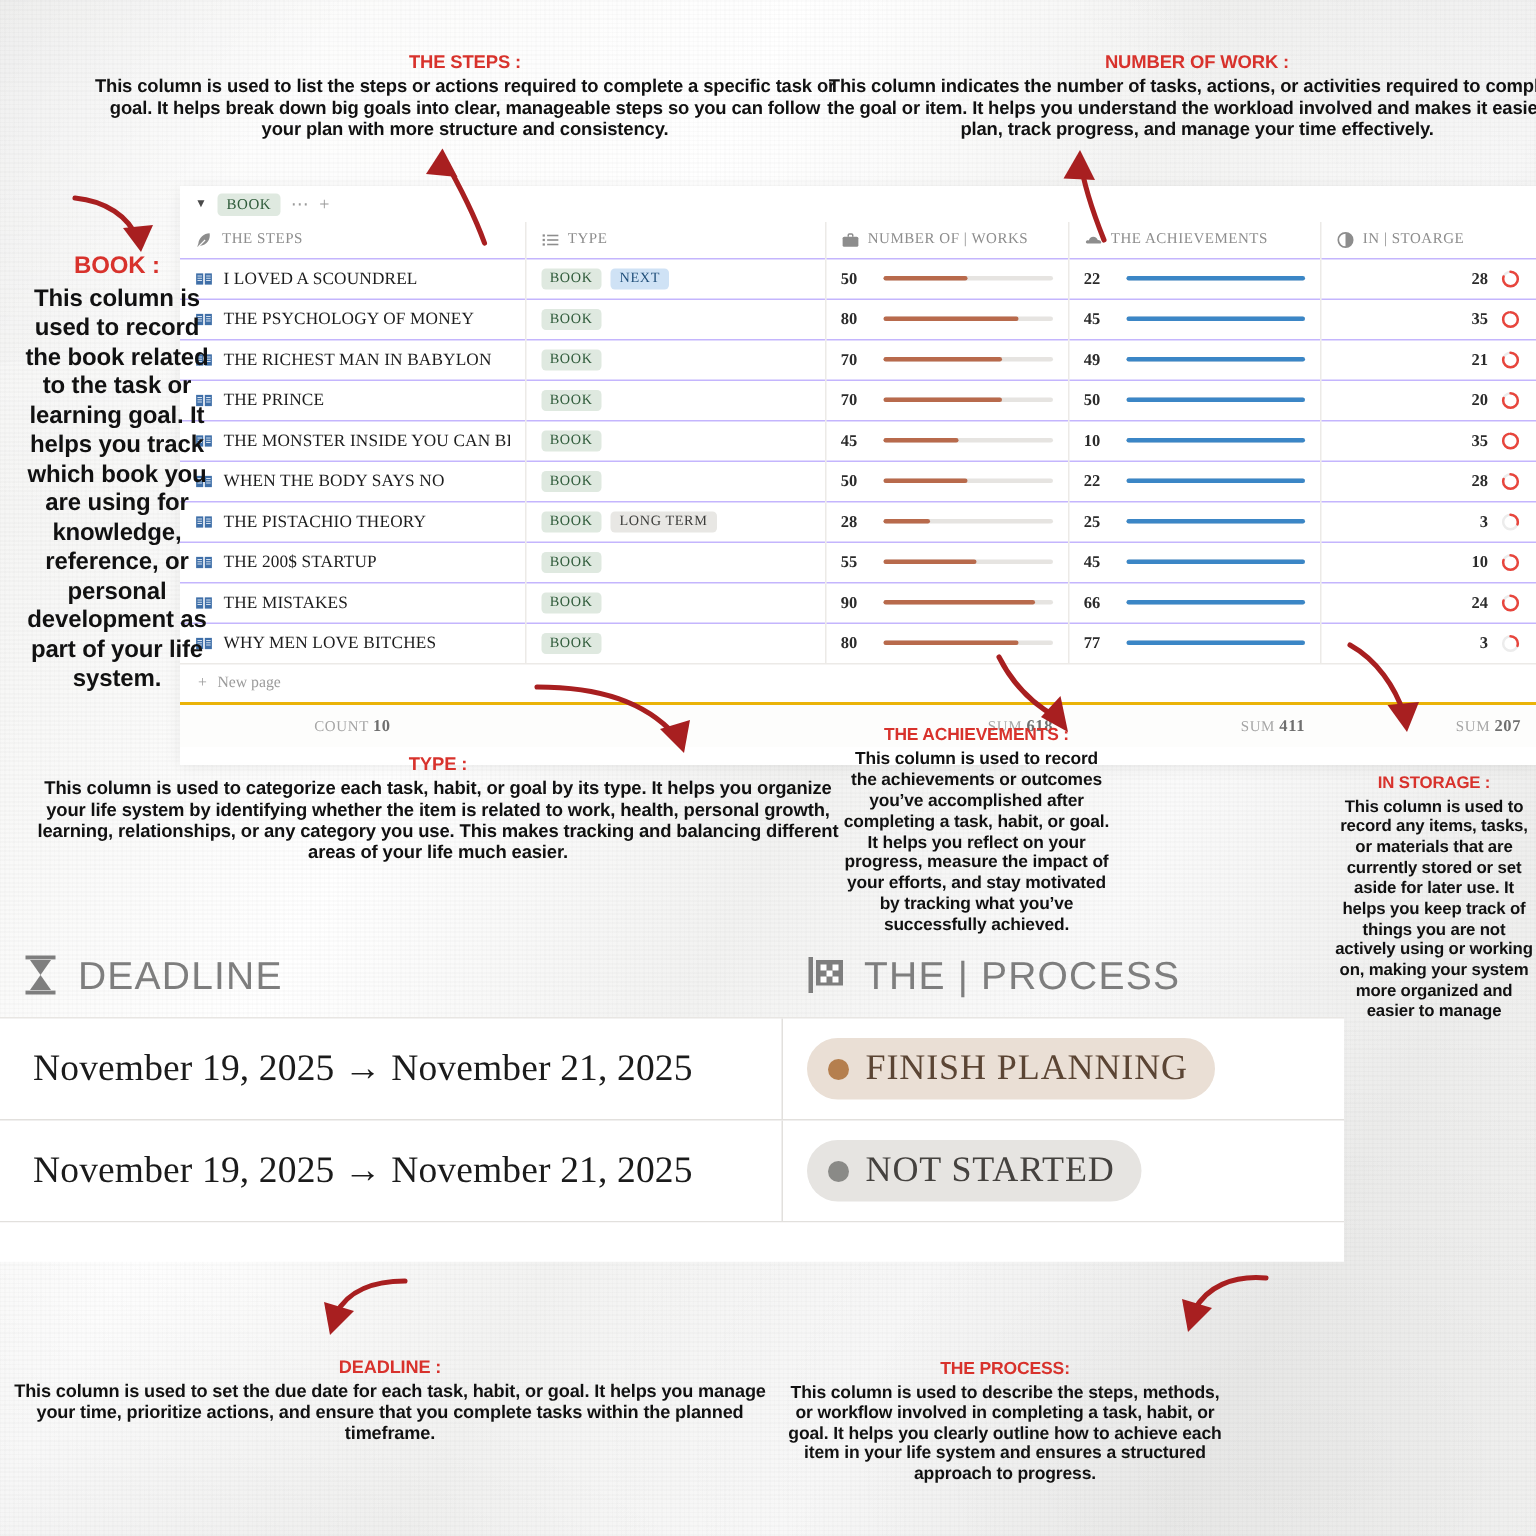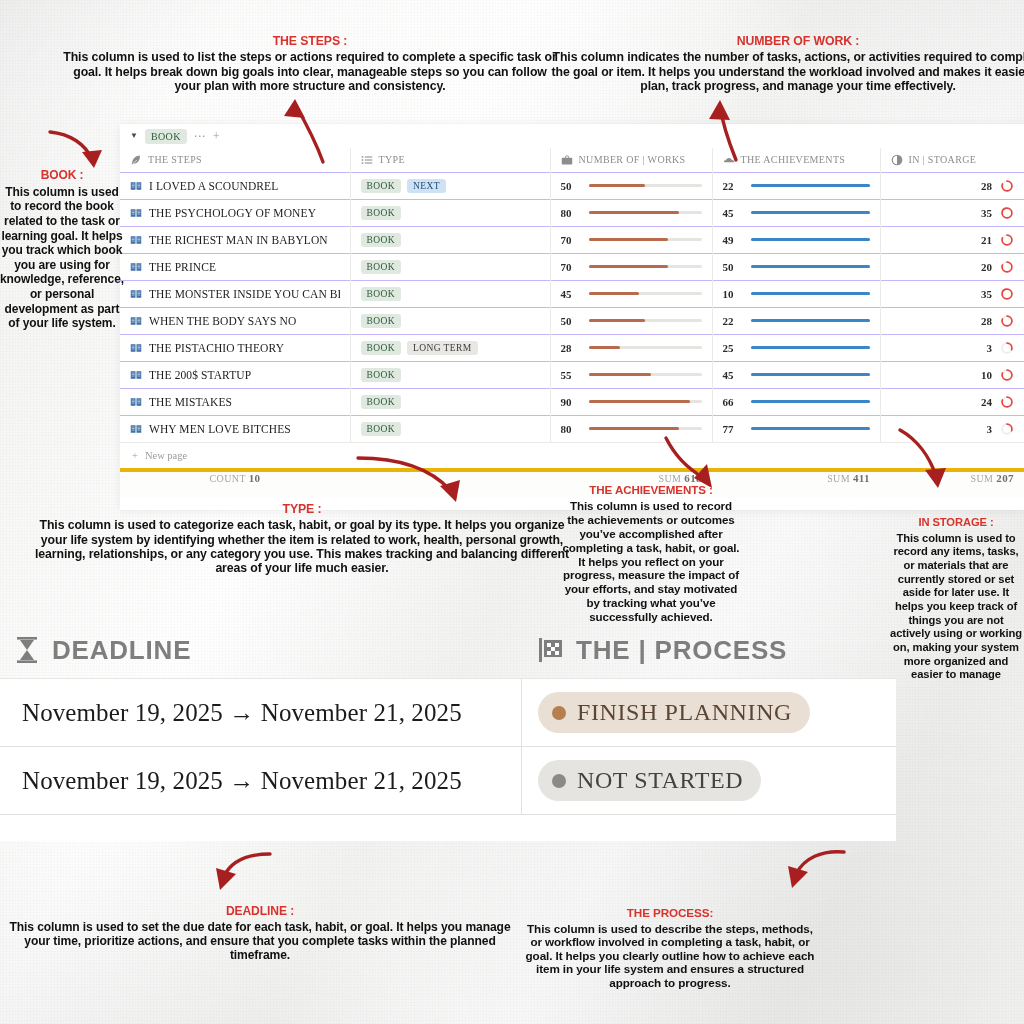--- a/index.html
+++ b/index.html
@@ -122,39 +122,39 @@
   .store-cell { display:flex; align-items:center; justify-content:flex-end; gap:8px; }
   .store-num { font-size: 11px; font-weight:bold; color:#2b2b2b; }
   .ring { width:14px; height:14px; flex:none; }
 
   .newpage {
     height: 26px; display:flex; align-items:center; gap:7px;
     padding-left: 12px; color:#9b9b9b; font-size: 10.5px;
     border-top: 1px solid #eceae7;
   }
   .sumrow {
-    height: 30px; display:flex; 
-    border-top: 4px solid #eab308;
+    height: 30px; display:flex; align-items:center;
+    border-top: 2px solid #eab308;
     background:#fdfdfc;
     font-size: 10px; color:#a5a5a5; letter-spacing:.4px;
   }
   .sumcell { text-align:center; }
   .sumcell.right { text-align:right; padding-right: 10px; }
   .sumcell b { color:#6f6f6f; font-size: 11px; }
 
   
   .bottom-card {
     position:absolute; left:0; top:622px; width:896px; height:246px;
     z-index:4; font-family:"Liberation Serif", serif;
   }
   .bottom-head { display:flex; height:56px; }
   .bh-cell { display:flex; align-items:center; gap:12px; }
   .bh-cell .lbl {
     font-family:"Liberation Sans", sans-serif;
-    font-size: 26px; color:#7e7e7e; letter-spacing: 0.8px; font-weight:700;
+    font-size: 26px; color:#7e7e7e; letter-spacing: 0.8px; font-weight:400;
   }
   .bh-1 { width: 522px; padding-left: 14px; }
   .bh-2 { flex:1; padding-left: 16px; }
   .bottom-table { background:#ffffff; border-top:1px solid #e8e6e3; }
   .brow { display:flex; height: 68px; border-bottom:1px solid #e2e0dd; }
   .bc-date {
     width: 522px; border-right:1px solid #e2e0dd;
     display:flex; align-items:center; padding-left: 22px;
     font-size: 25px; color:#1b1b1b; letter-spacing:.1px;
   }
@@ -182,26 +182,26 @@
 <div class="anno" style="left:60px; top:34px; width:500px; font-size:12.3px;">
   <span class="ttl">THE STEPS  :</span>
   <span class="bdy">This column is used to list the steps or actions required to complete a specific task or goal. It helps break down big goals into clear, manageable steps so you can follow your plan with more structure and consistency.</span>
 </div>
 
 <div class="anno" style="left:548px; top:34px; width:500px; font-size:12.3px;">
   <span class="ttl">NUMBER OF WORK :</span>
   <span class="bdy">This column indicates the number of tasks, actions, or activities required to complete the goal or item. It helps you understand the workload involved and makes it easier to plan, track progress, and manage your time effectively.</span>
 </div>
 
-<div class="anno" style="left:0; top:168px; width:124px; font-size:12px; line-height:1.22;">
+<div class="anno" style="left:16px; top:168px; width:124px; font-size:16px; line-height:1.22;">
   <span class="ttl">BOOK :</span>
   <span class="bdy">This column is used to record the book related to the task or learning goal. It helps you track which book you are using for knowledge, reference, or personal development as part of your life system.</span>
 </div>
 
-<div class="anno" style="left:32px; top:502px; width:540px; font-size:12.3px;">
+<div class="anno" style="left:22px; top:502px; width:540px; font-size:12.3px;">
   <span class="ttl">TYPE  :</span>
   <span class="bdy">This column is used to categorize each task, habit, or goal by its type. It helps you organize your life system by identifying whether the item is related to work, health, personal growth, learning, relationships, or any category you use. This makes tracking and balancing different areas of your life much easier.</span>
 </div>
 
 <div class="anno" style="left:560px; top:483px; width:182px; font-size:11.6px; line-height:1.2;">
   <span class="ttl">THE ACHIEVEMENTS :</span>
   <span class="bdy">This column is used to record the achievements or outcomes you’ve accomplished after completing a task, habit, or goal. It helps you reflect on your progress, measure the impact of your efforts, and stay motivated by tracking what you’ve successfully achieved.</span>
 </div>
 
 <div class="anno" style="left:888px; top:516px; width:136px; font-size:11.2px; line-height:1.22;">

